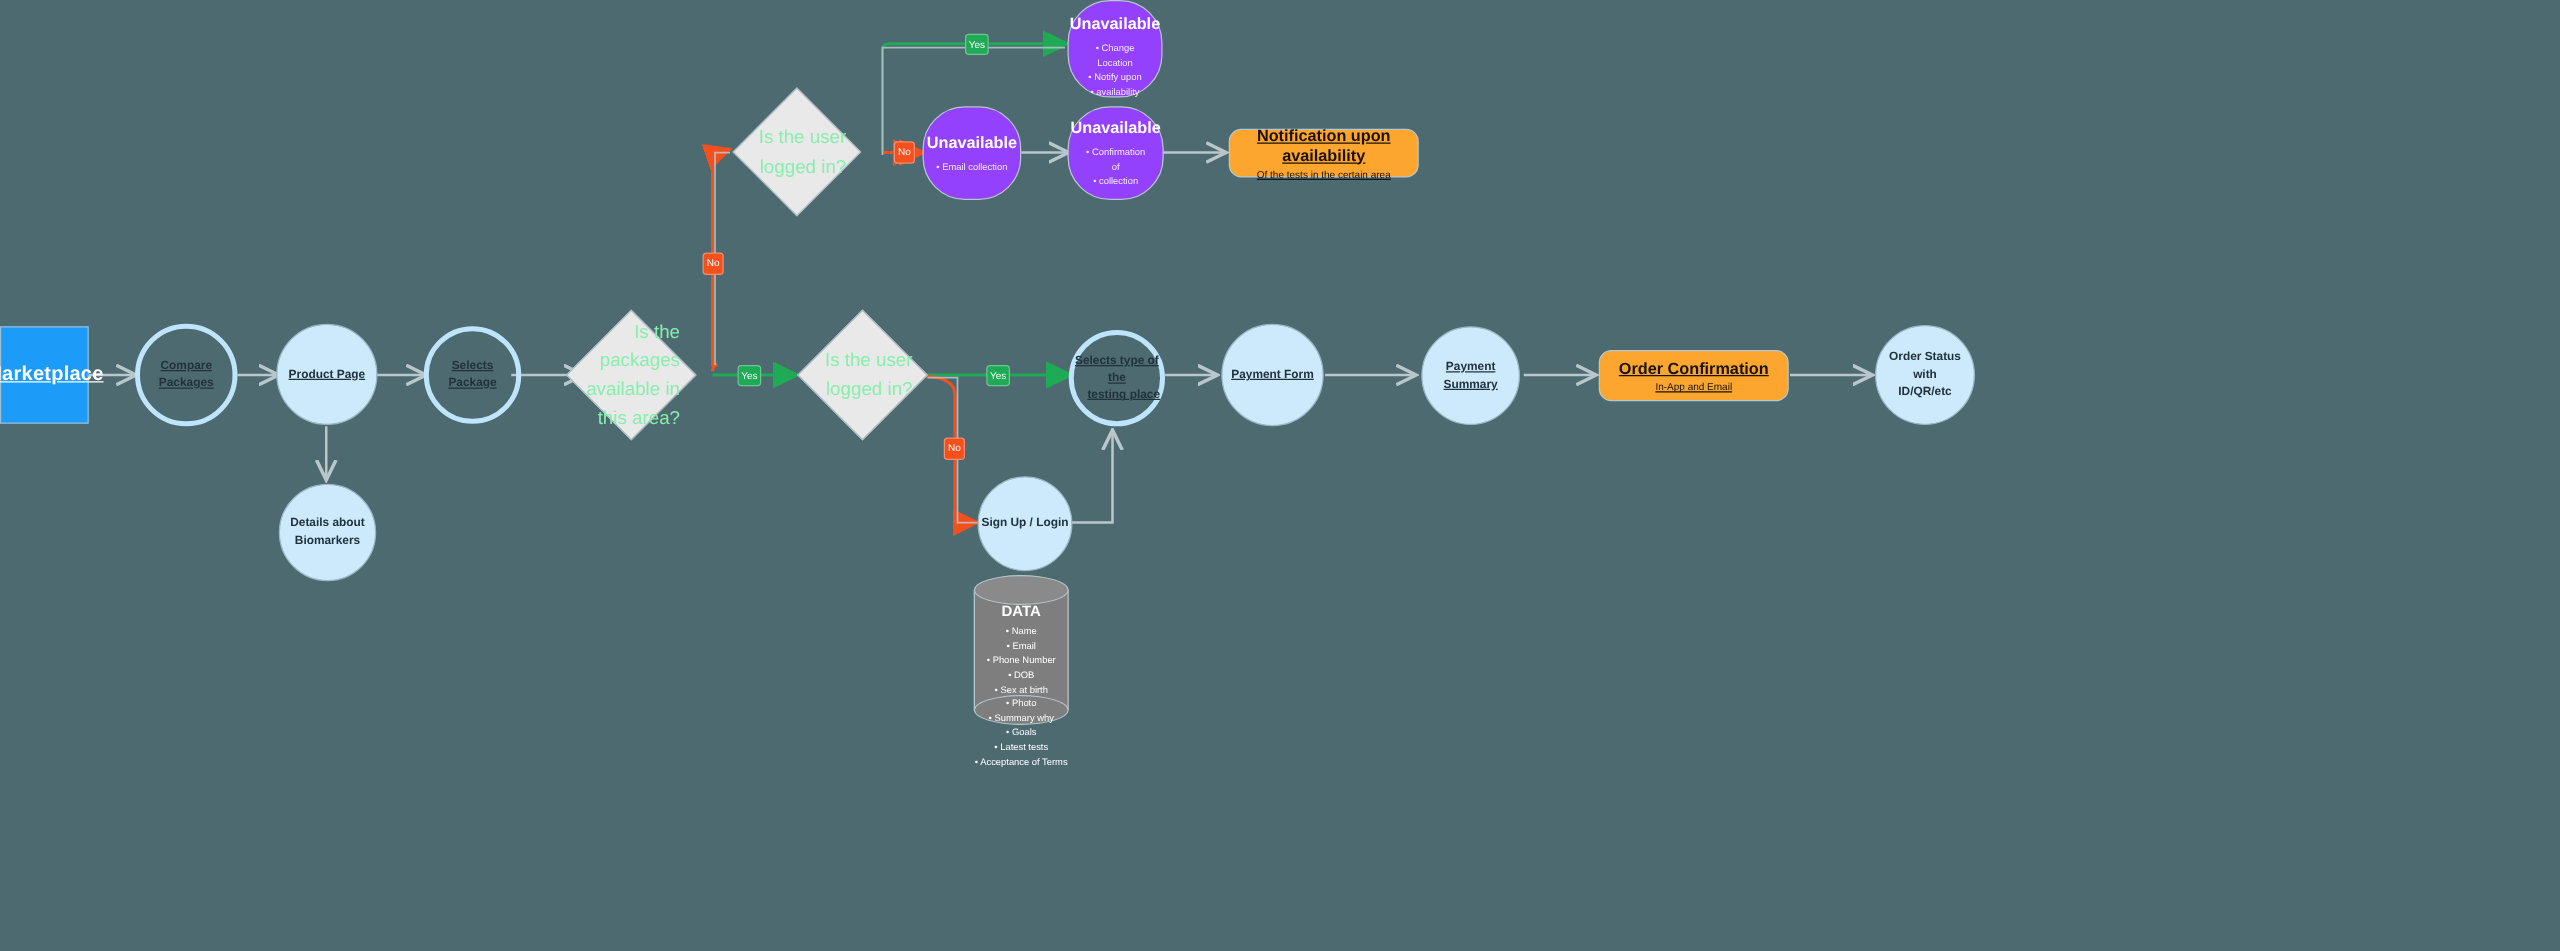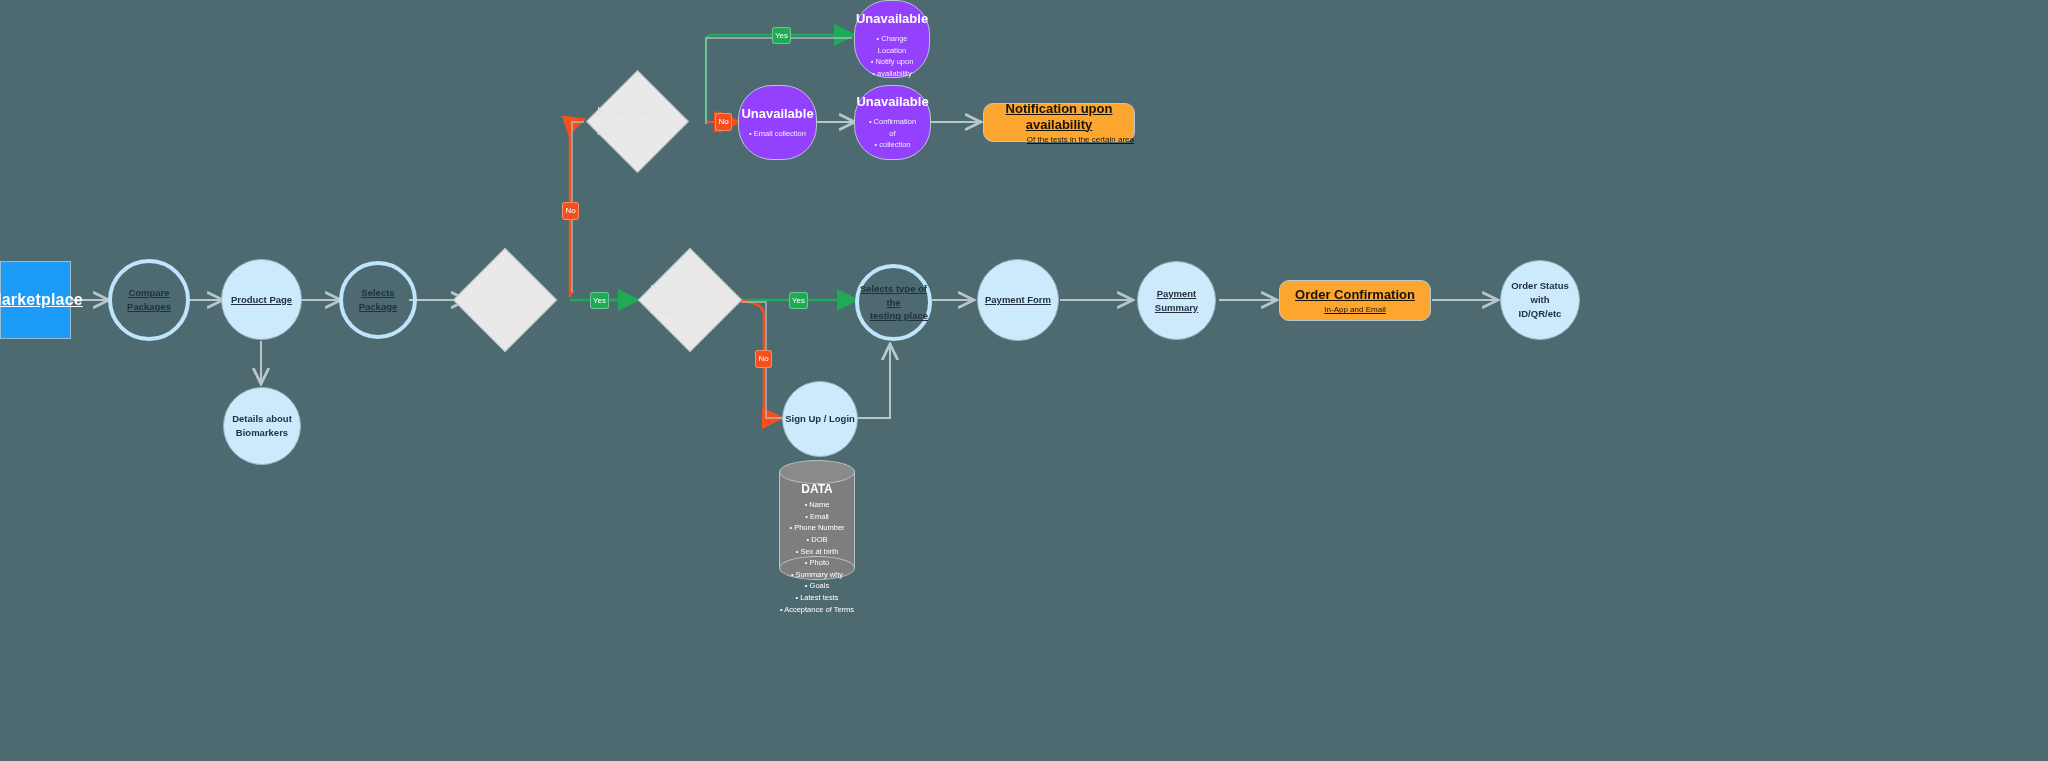--- a/index.html
+++ b/index.html
@@ -62,26 +62,26 @@
   .n-circle.nounder .title { text-decoration: none; }
   .diamond {
     position: absolute;
     background: #e9e9e9;
     border: 1px solid #a9b9bf;
     transform: rotate(45deg);
   }
   .diamond-label {
     position: absolute;
     display: flex;
-    align-items: flex-start;
+    align-items: flex-end;
     justify-content: center;
     text-align: center;
-    font-size: 12px;
+    font-size: 15px;
     line-height: 1.55;
-    color: #e5e5e5;
+    color: #86efac;
   }
   .n-purple {
     background: #9341fc;
     border: 1px solid #b6c8d0;
     border-radius: 34px;
     color: #fff;
     padding: 8px 10px;
   }
   .n-purple .title {
     font-size: 13px;
@@ -249,20 +249,26 @@
   <div class="node n-circle nounder" style="left:223px; top:387px; width:78px; height:78px;">
     <span class="title">Details about</span>
     <span class="title">Biomarkers</span>
   </div>
 
   <div class="node n-ring" style="left:339px; top:261px; width:78px; height:78px;">
     <span class="title">Selects Package</span>
   </div>
 
   <div class="diamond" style="left:468px; top:263px; width:74px; height:74px;"></div>
+  <div class="diamond-label" style="left:466px; top:255px; width:78px; height:90px; flex-direction:column;">
+    <span>Is the</span>
+    <span>packages</span>
+    <span>available in</span>
+    <span>this area?</span>
+  </div>
 
   <div class="diamond" style="left:601px; top:85px; width:73px; height:73px;"></div>
   <div class="diamond-label" style="left:597px; top:94px; width:80px; height:55px; flex-direction:column;">
     <span>Is the user</span>
     <span>logged in?</span>
   </div>
 
   <div class="diamond" style="left:653px; top:263px; width:74px; height:74px;"></div>
   <div class="diamond-label" style="left:650px; top:272px; width:80px; height:56px; flex-direction:column;">
     <span>Is the user</span>
@@ -286,21 +292,21 @@
   </div>
 
   <div class="node n-purple" style="left:854px; top:85px; width:77px; height:75px;">
     <span class="title">Unavailable</span>
     <ul>
       <li>Confirmation of</li>
       <li style="list-style:none;text-align:center;">collection</li>
     </ul>
   </div>
 
-  <div class="node n-orange" style="left:983px; top:103px; width:152px; height:39px;align-items:flex-end;">
+  <div class="node n-orange" style="left:983px; top:103px; width:152px; height:39px;">
     <span class="title">Notification upon availability</span>
     <span class="sub">Of the tests in the certain area</span>
   </div>
 
   <div class="node n-ring" style="left:855px; top:264px; width:77px; height:77px;align-items:flex-end;">
     <span class="title">Selects type of the</span>
     <span class="title">testing place</span>
   </div>
 
   <div class="node n-circle nounder" style="left:782px; top:381px; width:76px; height:76px;">

